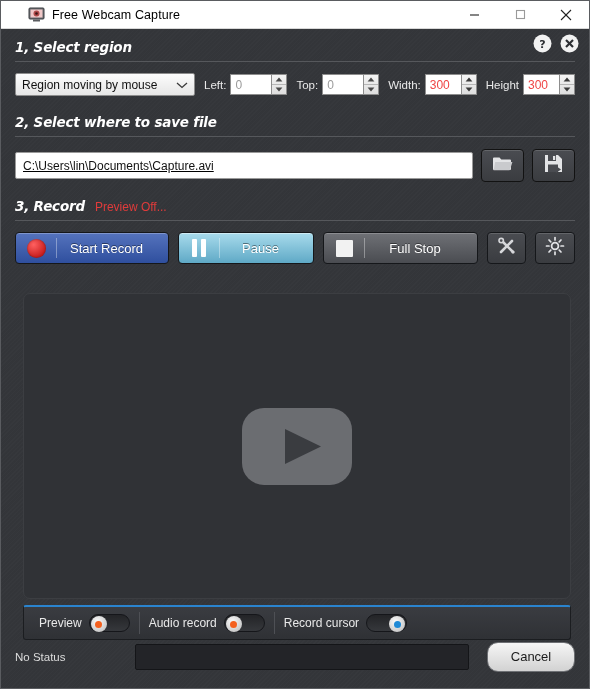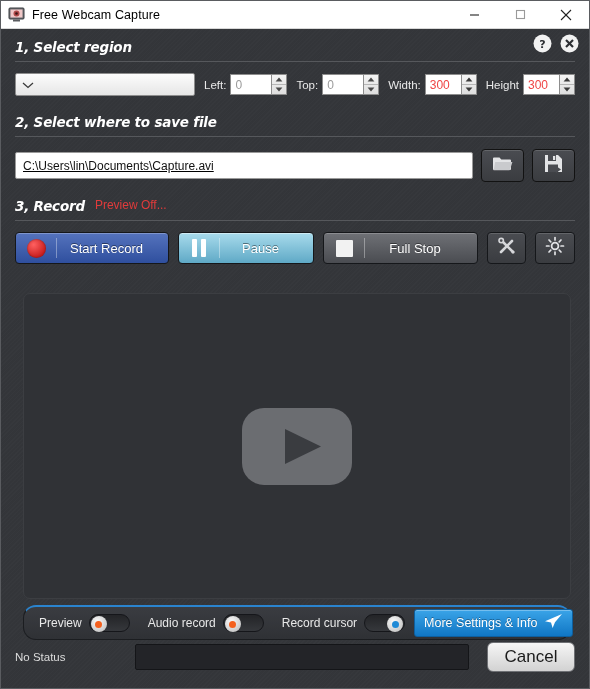--- a/index.html
+++ b/index.html
@@ -20,20 +20,21 @@
   }
 
   
   .titlebar {
     height: 27px;
     background: #ffffff;
     display: flex;
     align-items: center;
     border-bottom: 1px solid #d8d8d8;
     position: relative;
+    padding-left: 20px;
   }
   .title-icon {
     width: 17px; height: 15px;
     margin-left: 7px; margin-right: 7px;
     position: relative;
     flex: 0 0 auto;
   }
   .title-text {
     font-size: 12.5px;
     color: #000;
@@ -44,21 +45,21 @@
   .wbtn {
     width: 46px; height: 27px;
     display: flex; align-items: center; justify-content: center;
     background: #fff;
   }
   .wbtn svg { display:block; }
 
   
   .section-head {
     display: flex;
-    align-items: flex-start;
+    align-items: flex-end;
     padding: 0 14px;
   }
   .section-title {
     font-family: "DejaVu Sans", sans-serif;
     font-size: 13.5px;
     font-style: italic;
     font-weight: bold;
     color: #ffffff;
     letter-spacing: -0.2px;
   }
@@ -249,21 +250,21 @@
   .play-btn { width: 110px; height: 77px; }
 
   
   .toggle-bar {
     position: absolute;
     left: 22px; top: 604px;
     width: 548px; height: 22px;
     background: linear-gradient(#3a3c41,#2f3135);
     border: 1px solid #1b1d20;
     border-top: 2px solid #2a84cf;
-    border-radius: 13px;
+    border-radius: 3px;
     box-sizing: border-box;
     display: flex; align-items: center;
     padding: 16px 6px;
   }
   .toggle-item {
     display: flex; align-items: center;
     padding: 0 9px;
     height: 100%;
   }
   .toggle-sep {
@@ -327,23 +328,23 @@
     background: #232428;
     border: 1px solid #141518;
     border-radius: 2px;
     box-sizing: border-box;
   }
   .cancel-btn {
     margin-left: 18px;
     width: 88px; height: 30px;
     background: linear-gradient(#f6f6f6,#d2d2d2);
     border: 1px solid #6e7074;
-    border-radius: 6px;
-    display: flex; align-items: center; justify-content: center;
-    font-size: 17px; color: #1b1b1b;
+    border-radius: 11px;
+    display: flex; align-items: center; justify-content: center;
+    font-size: 13px; color: #1b1b1b;
     box-sizing: border-box;
   }
 </style>
 </head>
 <body>
 
 <div id="app">
 
   <div class="titlebar">
     <div class="title-icon">
@@ -394,20 +395,21 @@
 
   <div style="padding-top:10px;">
     <div class="section-head">
       <span class="section-title">1, Select region</span>
     </div>
     <div class="divider"></div>
   </div>
 
   <div class="row1">
     <div class="combo">
+      <span class="lbl">Region moving by mouse</span>
       <span>
         <svg width="12" height="8" viewBox="0 0 12 8">
             <polyline points="1,2 6,6.5 11,2" fill="none" stroke="#3a3a3a" stroke-width="1.3"></polyline>
           </svg>
       </span>
     </div>
 
     <div class="spin-group">
       <span class="spin-label">Left:</span>
       <div class="spin-box">
@@ -608,28 +610,20 @@
     </div>
     <span class="toggle-sep"></span>
     <div class="toggle-item">
       <span class="toggle-label">Record cursor</span>
       <span class="switch">
         <span class="knob on">
             <i style="background:#1f8ad6"></i>
           </span>
       </span>
     </div>
-    <div class="more-btn">
-      <span class="mtxt">More Settings &amp; Info</span>
-      <span>
-        <svg width="19" height="16" viewBox="0 0 19 16">
-          <polygon points="18,1 1,8.2 7,9.6 8.6,15 11,9.3" fill="#ffffff"></polygon>
-        </svg>
-      </span>
-    </div>
   </div>
 
   <div class="status-bar">
     <span class="status-text">No Status</span>
     <div class="progress"></div>
     <div class="cancel-btn">Cancel</div>
   </div>
 
 </div>
 

